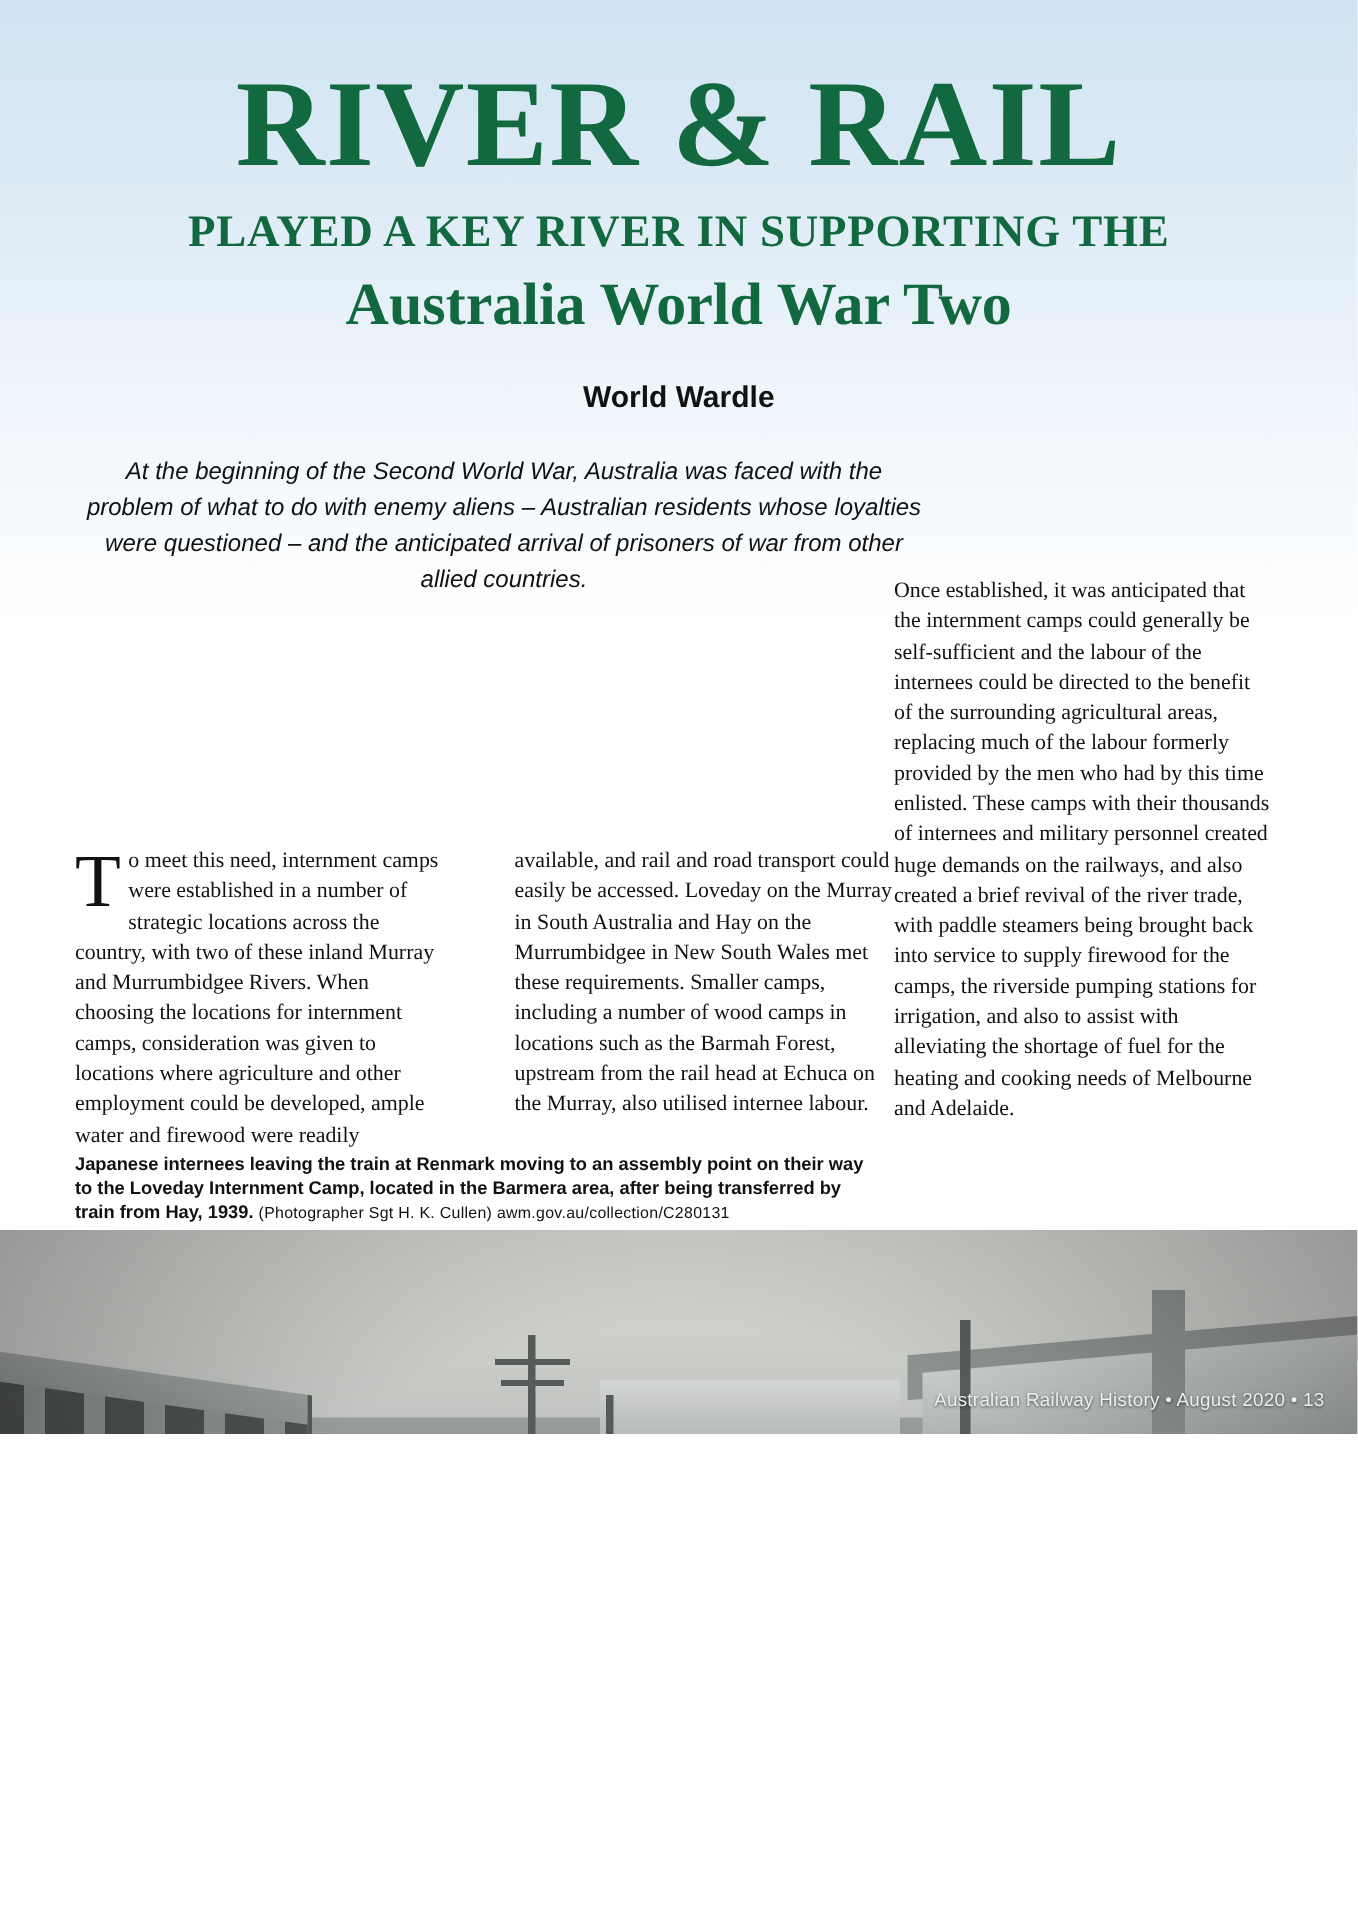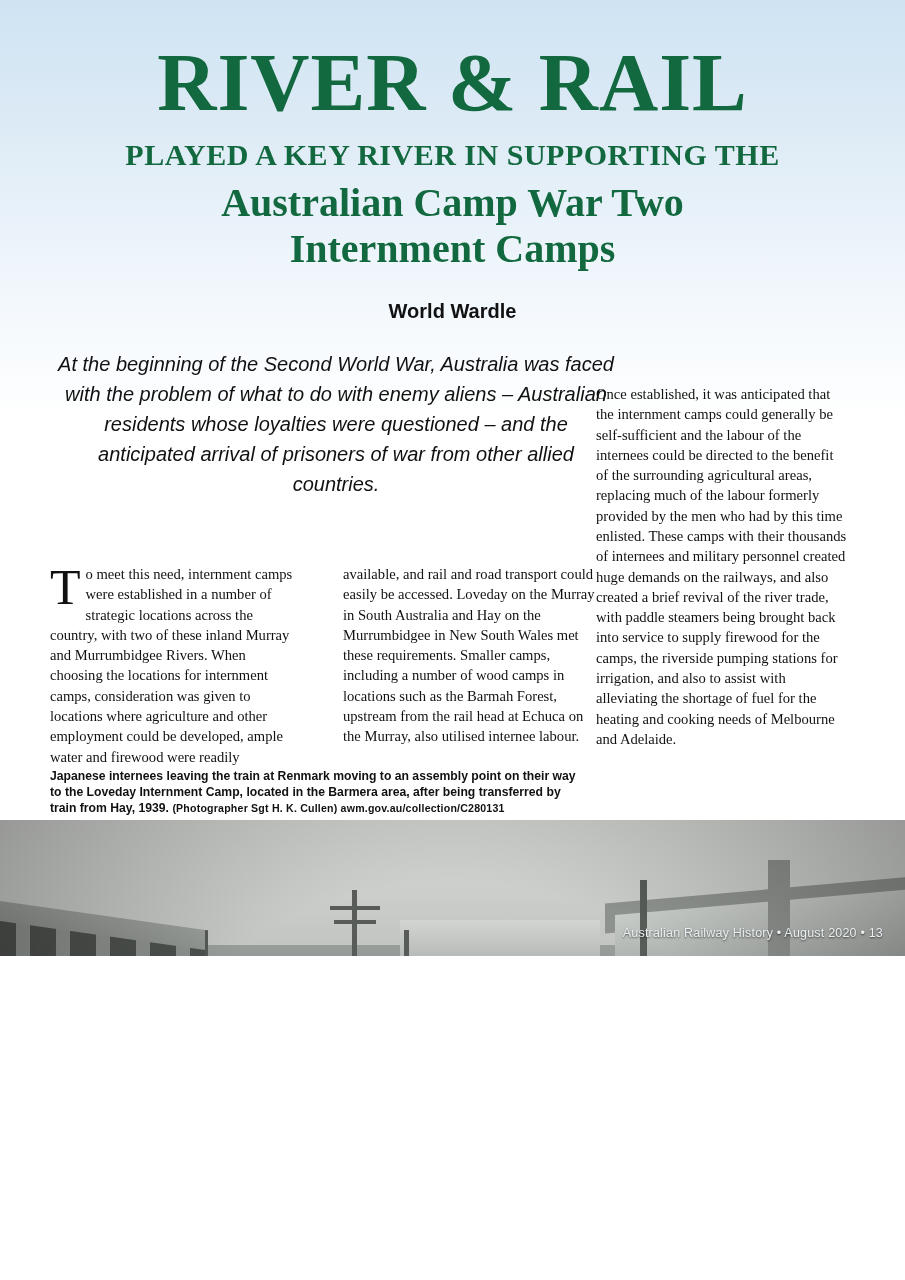--- a/index.html
+++ b/index.html
@@ -59,21 +59,21 @@
     margin: 28px 0 0 0;
     text-align: center;
   }
 
   
   .standfirst {
     width: 560px;
     margin: 26px 0 0 56px;
     font-family: "Liberation Sans", sans-serif;
     font-style: italic;
-    font-size: 20px;
+    font-size: 16px;
     line-height: 1.5;
     color: #111111;
     text-align: center;
   }
 
   
   .cols {
     position: absolute;
     top: 556px;
     left: 0;
@@ -109,21 +109,21 @@
     left: 50px;
     width: 528px;
     font-family: "Liberation Sans", sans-serif;
     font-weight: bold;
     font-size: 12.2px;
     line-height: 1.32;
     color: #111111;
   }
   .caption .smallcaps {
     font-size: 10.6px;
-    font-weight: bold;
+    font-weight: normal;
     letter-spacing: 0.2px;
   }
 
   
   .photo {
     position: absolute;
     left: 0;
     top: 820px;
     width: 905px;
     height: 460px;
@@ -225,22 +225,21 @@
 </style>
 </head>
 <body>
 
 <div class="page">
 
   <div class="masthead">
     <h1 class="title-main">RIVER &amp; RAIL</h1>
     <h2 class="title-sub">PLAYED A KEY RIVER IN SUPPORTING THE</h2>
     <h3 class="title-third">
-      <span>Australian Camp War Two</span><br>
-      <span>Internment Camps</span>
+      <span>Australia World War Two</span><br>
     </h3>
     <div class="byline">World Wardle</div>
   </div>
 
   <div class="standfirst">At the beginning of the Second World War, Australia was faced with the problem of what to do with enemy aliens – Australian residents whose loyalties were questioned – and the anticipated arrival of prisoners of war from other allied countries.</div>
 
   <div class="cols">
     <div class="col col1">
       <p><span class="dropcap">T</span><span>o meet this need, internment camps were established in a number of strategic locations across the country, with two of these inland Murray and Murrumbidgee Rivers. When choosing the locations for internment camps, consideration was given to locations where agriculture and other employment could be developed, ample water and firewood were readily</span></p>
     </div>

